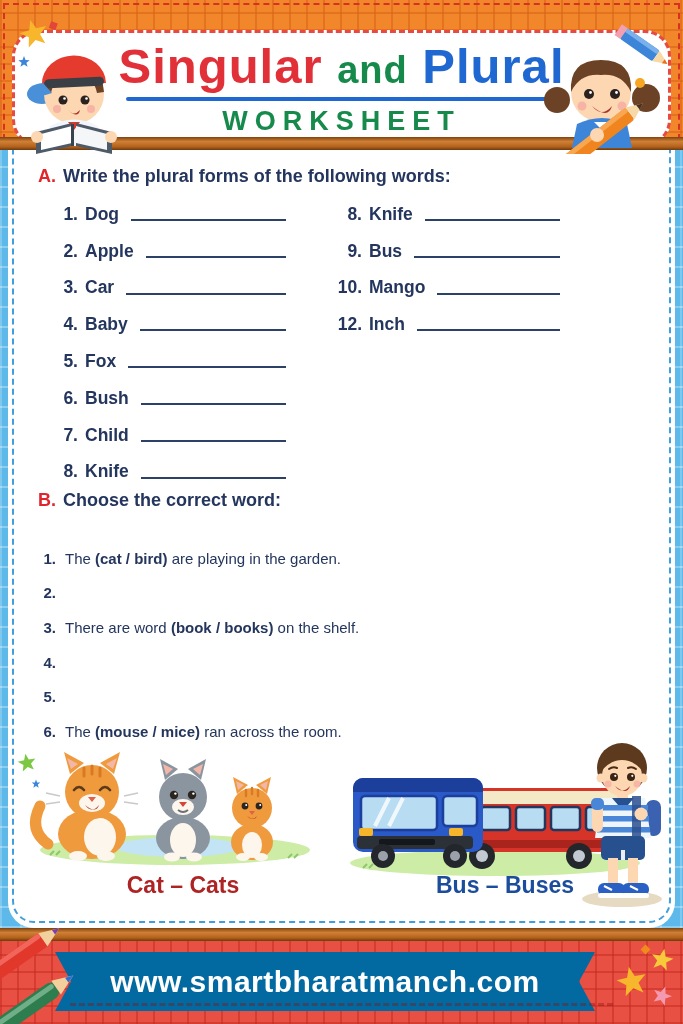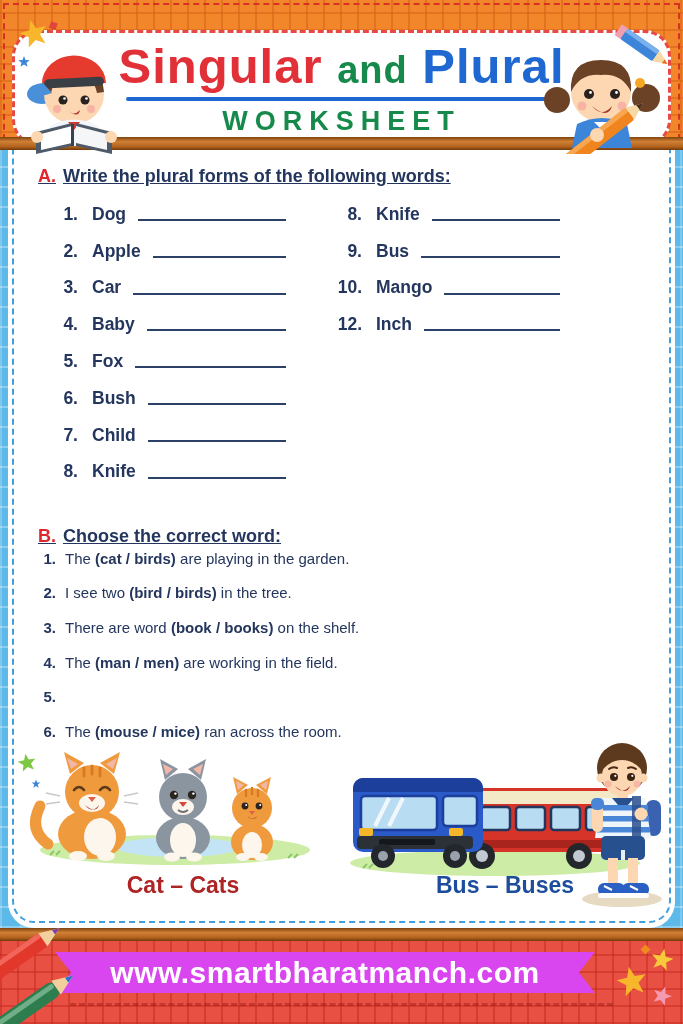--- a/index.html
+++ b/index.html
@@ -35,51 +35,51 @@
   .body-zone { position:absolute; left:0; top:150px; width:100%; height:778px;
     background-color:#5cb9e9;
     background-image:
       repeating-linear-gradient(0deg,  rgba(255,255,255,.30) 0 2px, transparent 2px 20px),
       repeating-linear-gradient(90deg, rgba(255,255,255,.22) 0 2px, transparent 2px 20px); }
   .body-card { position:absolute; left:8px; top:0; width:667px; height:778px;
     background:#fff; border-radius:0 0 26px 26px; }
   .body-border { position:absolute; left:4px; right:4px; top:-6px; bottom:5px;
     border:2px dashed #3f9edb; border-top:none; border-radius:0 0 22px 22px; pointer-events:none; }
 
-  .sec-head { position:absolute; font-size:18px; font-weight:bold; color:#24365e; white-space:nowrap;text-decoration:underline; }
+  .sec-head { position:absolute; font-size:18px; font-weight:bold; color:#24365e; white-space:nowrap; }
   .sec-label { color:#e1252d; margin-right:7px; }
   #secA-head { left:30px; top:16px; }
-  #secB-head { left:30px; top:376px; }
+  #secB-head { left:30px; top:340px; }
 
   .colA { position:absolute; left:40px; top:46px; width:238px; }
   .colB { position:absolute; left:324px; top:46px; width:228px; }
   .a-row { display:flex; align-items:center; height:36.8px; font-size:17.5px; font-weight:bold; color:#24365e; }
   .a-row .num { flex:none; width:30px; text-align:right; }
-  .a-row .word { margin-left:14px; white-space:nowrap; }
+  .a-row .word { margin-left:7px; white-space:nowrap; }
   .a-row .blank { flex:1 1 auto; margin-left:12px; height:17px; align-self:flex-start;
                   margin-top:8px; border-bottom:2.2px solid #2c4168; }
 
   .b-list { position:absolute; left:26px; top:391px; width:600px; }
   .b-row { display:flex; align-items:center; height:34.6px; font-size:15px; color:#24365e; }
   .b-row .num { flex:none; width:22px; text-align:right; margin-right:9px; font-weight:bold; }
   .b-row .choice { font-weight:bold; }
 
   .illustration { position:absolute; }
   .caption { position:absolute; font-size:23px; font-weight:bold; text-align:center; white-space:nowrap; }
   #cat-caption { left:55px; top:722px; width:240px; color:#ae2424; }
   #bus-caption { left:388px; top:722px; width:218px; color:#1c4c9c; }
 
   
   .footer-zone { position:absolute; left:0; top:941px; width:100%; height:83px;
     background-color:#e85043;
     background-image:
       repeating-linear-gradient(0deg,  rgba(197,40,30,.5) 0 2px, transparent 2px 17px),
       repeating-linear-gradient(90deg, rgba(197,40,30,.5) 0 2px, transparent 2px 17px); }
-  .ribbon { position:absolute; left:55px; top:952px; width:540px; height:41px; z-index:7;
-    background:#d946ef; display:flex; align-items:center; justify-content:center;
+  .ribbon { position:absolute; left:55px; top:952px; width:540px; height:59px; z-index:7;
+    background:#0369a1; display:flex; align-items:center; justify-content:center;
     clip-path:polygon(0 0, 100% 0, calc(100% - 16px) 50%, 100% 100%, 0 100%, 16px 50%); }
   .ribbon-text { color:#ffffff; font-size:30px; font-weight:bold; letter-spacing:.5px; }
   .footer-dashes { position:absolute; left:70px; right:70px; top:1003px; z-index:7;
     border-top:3px dashed rgba(140,18,12,.38); }
 
   .z7 { z-index:7; } .z8 { z-index:8; } .z9 { z-index:9; }
 </style>
 </head>
 <body>
 
@@ -248,33 +248,31 @@
         </div>
       </div>
 
       <div class="sec-head" id="secB-head">
         <span class="sec-label">B.</span><span>Choose the correct word:</span>
       </div>
 
       <div class="b-list">
         <div class="b-row">
           <span class="num">1.</span>
-          <span class="sentence"><span>The </span><span class="choice">(cat / birds)</span><span> are playing in the garden.</span></span>
+          <span class="sentence"><span>The </span><span class="choice">(cat / bird)</span><span> are playing in the garden.</span></span>
         </div>
         <div class="b-row">
           <span class="num">2.</span>
-          <span class="sentence"><span>I see two </span><span class="choice">(bird / birds)</span><span> in the tree.</span></span>
         </div>
         <div class="b-row">
           <span class="num">3.</span>
           <span class="sentence"><span>There are word </span><span class="choice">(book / books)</span><span> on the shelf.</span></span>
         </div>
         <div class="b-row">
           <span class="num">4.</span>
-          <span class="sentence"><span>The </span><span class="choice">(man / men)</span><span> are working in the field.</span></span>
         </div>
         <div class="b-row">
           <span class="num">5.</span>
         </div>
         <div class="b-row">
           <span class="num">6.</span>
           <span class="sentence"><span>The </span><span class="choice">(mouse / mice)</span><span> ran across the room.</span></span>
         </div>
       </div>
 

